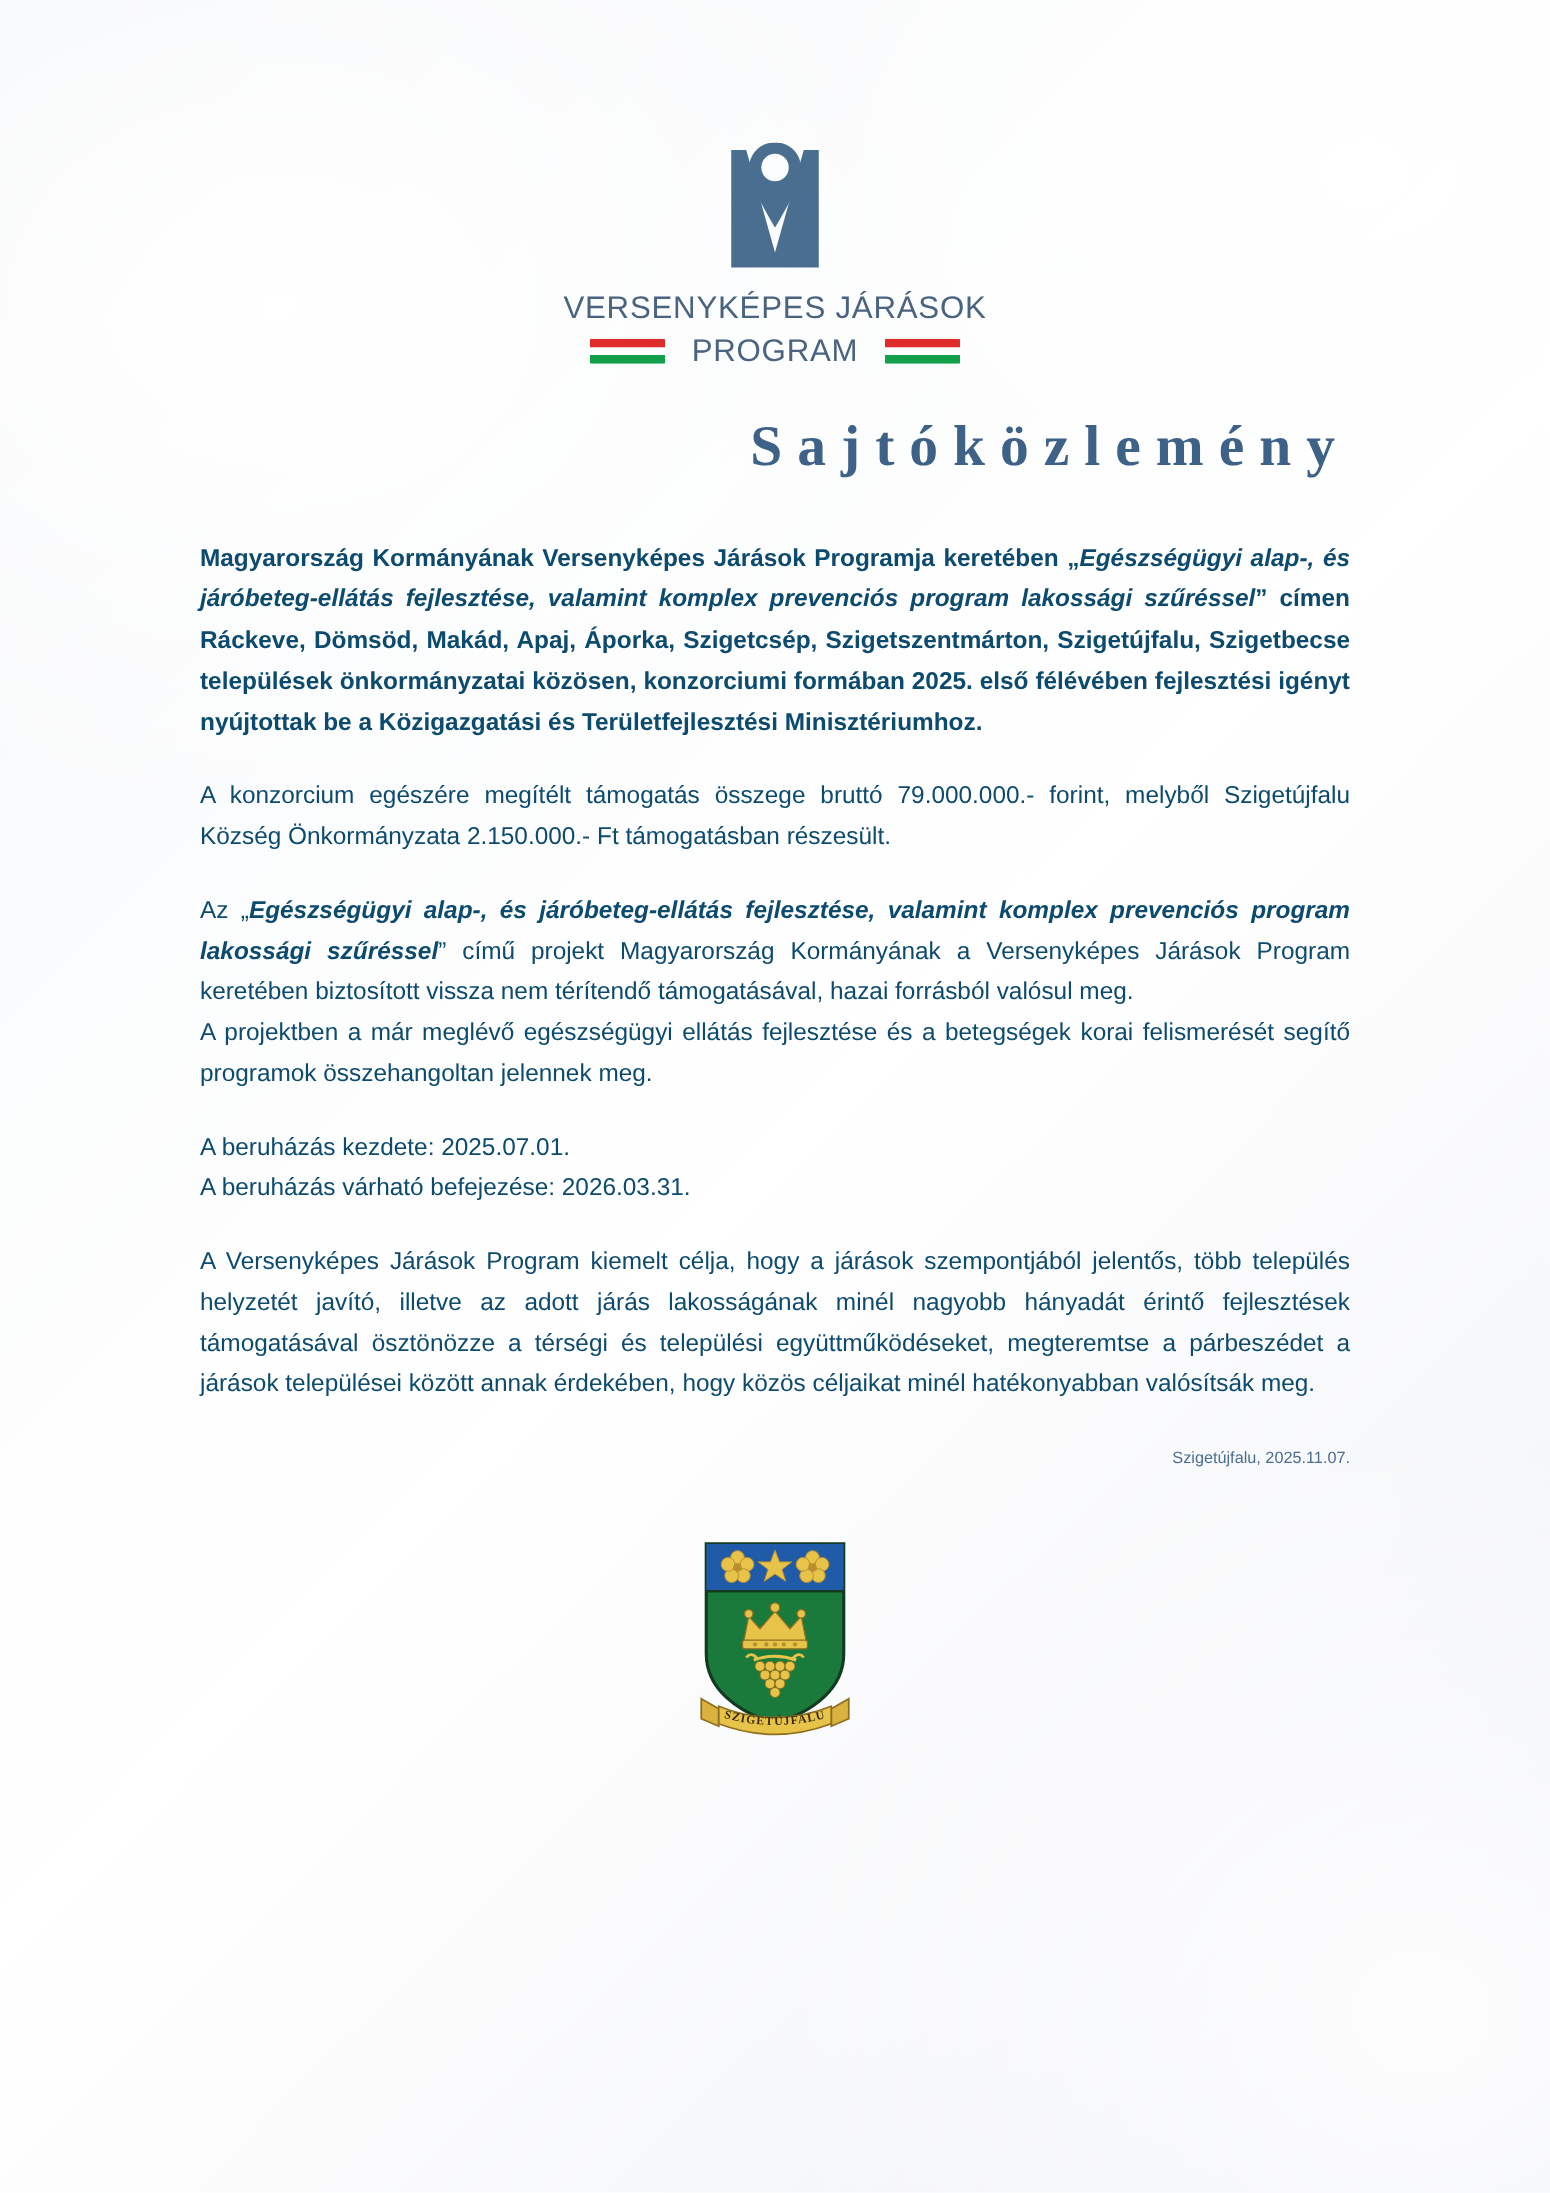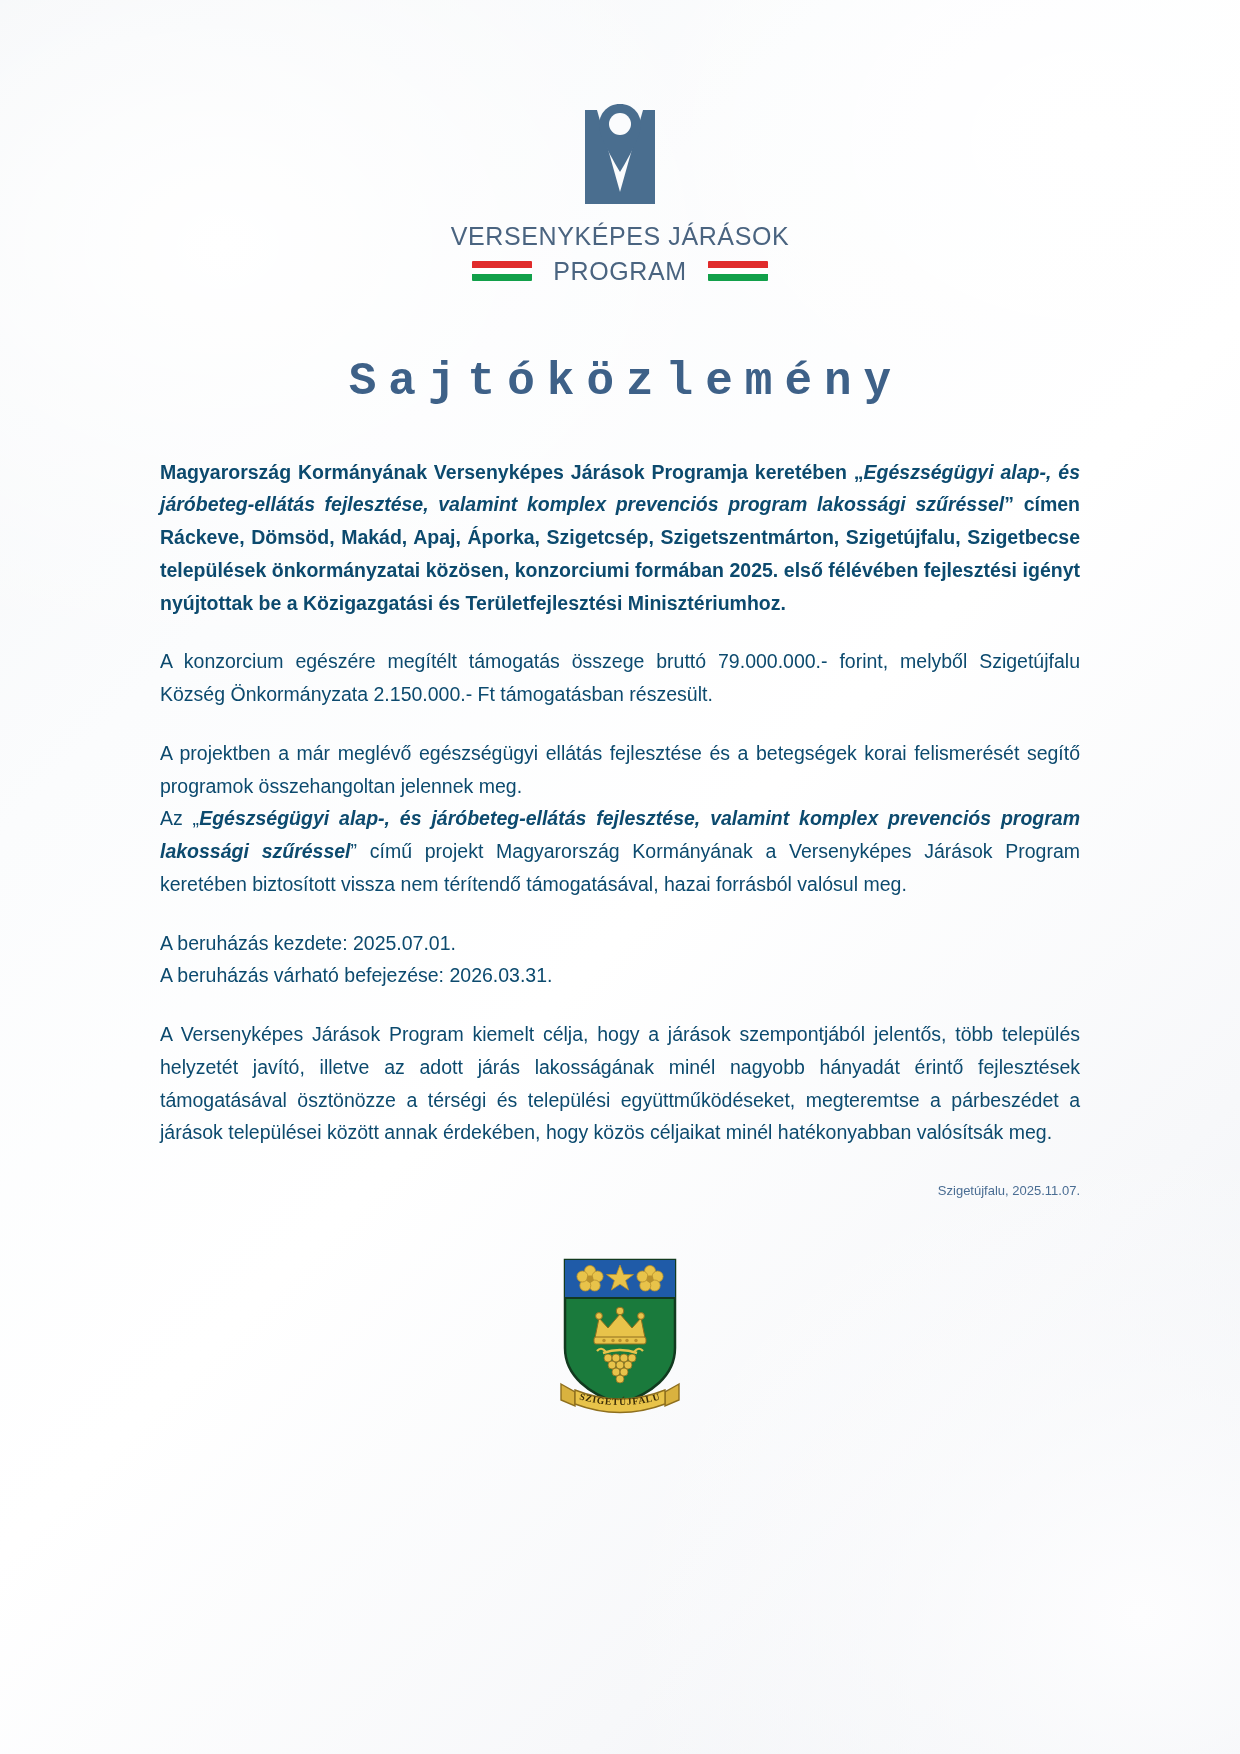--- a/index.html
+++ b/index.html
@@ -18,21 +18,21 @@
       linear-gradient(135deg, #f4f6f8 0%, #fbfcfd 28%, #ffffff 52%, #f7f8fa 78%, #eceff3 100%);
     overflow: hidden;
     position: relative;
   }
 
   .page {
     position: relative;
     width: 1240px;
     height: 1754px;
     box-sizing: border-box;
-    padding: 0 160px;
+    padding: 10px 160px;
   }
 
   
   .logo-block {
     padding-top: 104px;
     display: flex;
     flex-direction: column;
     align-items: center;
   }
   .logo-mark {
@@ -73,23 +73,23 @@
   .flag .s-green { background: #12a04a; }
   .logo-program-text {
     font-size: 25px;
     letter-spacing: 0.6px;
     color: #4a6480;
     font-weight: 400;
   }
 
   
   .doc-title {
-    margin-top: 70px;
-    text-align: center;
-    font-family: Liberation Mono, monospace;
+    margin-top: 34px;
+    text-align: right;
+    font-family: Liberation Serif, serif;
     font-weight: 700;
     font-size: 46px;
     letter-spacing: 12px;
     color: #3e6188;
     text-indent: 12px;
   }
 
   .doc-subtitle {
     margin-top: 58px;
     text-align: center;
@@ -169,23 +169,23 @@
   <div class="body-copy">
 
     <p class="p-bold"><span>Magyarország Kormányának Versenyképes Járások Programja keretében „</span><span class="it">Egészségügyi alap-, és járóbeteg-ellátás fejlesztése, valamint komplex prevenciós program lakossági szűréssel</span><span>” címen Ráckeve, Dömsöd, Makád, Apaj, Áporka, Szigetcsép, Szigetszentmárton, Szigetújfalu, Szigetbecse települések önkormányzatai közösen, konzorciumi formában 2025. első félévében fejlesztési igényt nyújtottak be a Közigazgatási és Területfejlesztési Minisztériumhoz.</span></p>
 
     <div class="para-gap"></div>
 
     <p>A konzorcium egészére megítélt támogatás összege bruttó 79.000.000.- forint, melyből Szigetújfalu Község Önkormányzata 2.150.000.- Ft támogatásban részesült.</p>
 
     <div class="para-gap"></div>
 
+    <p><span>Az „</span><span class="bi">Egészségügyi alap-, és járóbeteg-ellátás fejlesztése, valamint komplex prevenciós program lakossági szűréssel</span><span>” című projekt Magyarország Kormányának a Versenyképes Járások Program keretében biztosított vissza nem térítendő támogatásával, hazai forrásból valósul meg.</span></p>
+
     <p>A projektben a már meglévő egészségügyi ellátás fejlesztése és a betegségek korai felismerését segítő programok összehangoltan jelennek meg.</p>
-
-    <p><span>Az „</span><span class="bi">Egészségügyi alap-, és járóbeteg-ellátás fejlesztése, valamint komplex prevenciós program lakossági szűréssel</span><span>” című projekt Magyarország Kormányának a Versenyképes Járások Program keretében biztosított vissza nem térítendő támogatásával, hazai forrásból valósul meg.</span></p>
 
     <div class="para-gap"></div>
 
     <p>A beruházás kezdete: 2025.07.01.</p>
     <p>A beruházás várható befejezése: 2026.03.31.</p>
 
     <div class="para-gap"></div>
 
     <p>A Versenyképes Járások Program kiemelt célja, hogy a járások szempontjából jelentős, több település helyzetét javító, illetve az adott járás lakosságának minél nagyobb hányadát érintő fejlesztések támogatásával ösztönözze a térségi és települési együttműködéseket, megteremtse a párbeszédet a járások települései között annak érdekében, hogy közös céljaikat minél hatékonyabban valósítsák meg.</p>
   </div>

